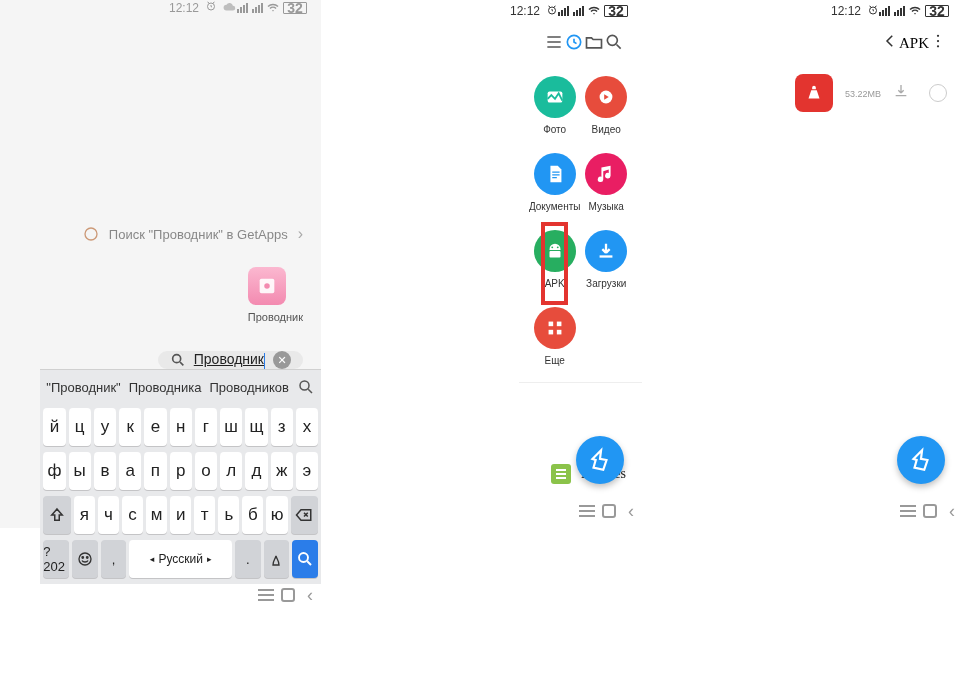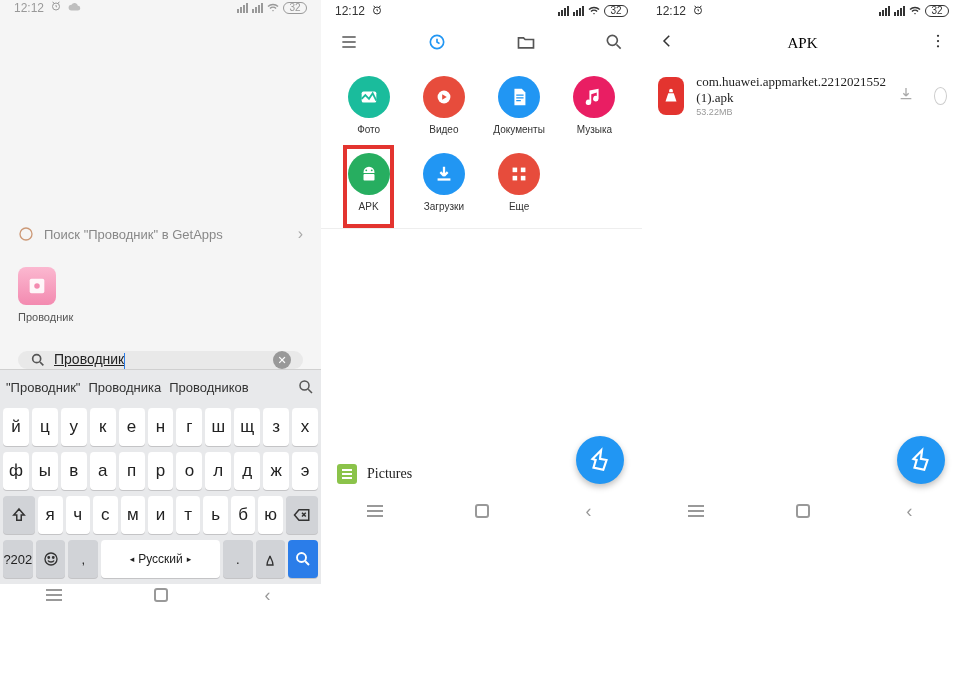--- a/index.html
+++ b/index.html
@@ -1,31 +1,31 @@
 <!DOCTYPE html>
 <html><head>
 <meta charset="utf-8">
 <style>
 * { margin: 0; padding: 0; box-sizing: border-box; font-family: -apple-system, Helvetica, Arial, sans-serif; }
 body { background: #fff; width: 963px; height: 700px; display: flex; overflow: hidden; }
-.screen { width: 321px; height: 528px; background: #fff; display: flex; flex-direction: column; position: relative; }
+.screen { width: 321px; height: 528px; background: #fff; display: flex; flex-direction: column; position: relative; align-items: flex-end; }
 .screen1 { background: #f5f5f5; }
 
 
 .status-bar { height: 22px; display: flex; align-items: center; justify-content: space-between; padding: 0 14px; font-size: 12px; color: #333; }
 .status-bar.pale { color: #999; }
 .status-left { display: flex; align-items: center; gap: 6px; }
 .status-right { display: flex; align-items: center; gap: 4px; }
 .alarm-icon svg { width: 12px; height: 12px; }
 .cloud-icon svg { width: 14px; height: 10px; }
 .sig-bars { display: flex; align-items: flex-end; gap: 1px; }
 .sb { width: 2px; background: currentColor; }
 .sb1 { height: 4px; } .sb2 { height: 6px; } .sb3 { height: 8px; } .sb4 { height: 10px; }
 .wifi-icon svg { width: 12px; height: 10px; }
-.battery { border: 1px solid currentColor; border-radius: 6px; width: 24px; height: 12px; display: flex; align-items: center; justify-content: center; font-size: 10px; line-height: 1; }
+.battery { border: 1px solid currentColor; border-radius: 1px; width: 24px; height: 12px; display: flex; align-items: center; justify-content: center; font-size: 14px; line-height: 1; font-weight: bold; }
 
 
 .s1-top { flex: 0 0 auto; height: 200px; }
 .s1-search-app { display: flex; align-items: center; padding: 10px 18px; gap: 10px; color: #999; }
 .s1-search-app span.label { flex: 1; font-size: 13px; color: #888; }
 .s1-search-app .chev { color: #aaa; font-size: 16px; }
 .s1-installed { padding: 8px 18px 0; font-size: 14px; font-weight: 600; color: #222; }
 .s1-app { padding: 14px 18px; }
 .s1-app-icon { width: 38px; height: 38px; border-radius: 8px; background: linear-gradient(#fbb8d0,#f38ab0); display: flex; align-items: center; justify-content: center; }
 .s1-app-icon svg { width: 22px; height: 22px; }
@@ -48,21 +48,21 @@
 .key.shift, .key.back { flex: 1.3; background: #d1d3d7; }
 .key.space { flex: 4; font-size: 12px; gap: 4px; }
 .key.space .lang-ar { font-size: 9px; }
 .key.go { background: #2b7de9; }
 .key.go svg { width: 18px; height: 18px; }
 .key svg { width: 18px; height: 18px; }
 
 
 .s2-top { display: flex; align-items: center; justify-content: space-between; padding: 10px 18px; }
 .s2-top svg { width: 20px; height: 20px; }
-.s2-grid { padding: 10px 10px 16px; display: grid; grid-template-columns: repeat(4,1fr); row-gap: 18px; border-bottom: 1px solid #eee; }
+.s2-grid { padding: 10px 10px 16px; display: grid; grid-template-columns: repeat(2,1fr); row-gap: 18px; border-bottom: 1px solid #eee; }
 .s2-cell { display: flex; flex-direction: column; align-items: center; gap: 6px; position: relative; }
 .s2-circle { width: 42px; height: 42px; border-radius: 50%; display: flex; align-items: center; justify-content: center; }
 .s2-circle svg { width: 22px; height: 22px; }
 .s2-cell-label { font-size: 10px; color: #333; }
 .apk-highlight { position: absolute; top: -8px; left: 12px; right: 12px; bottom: -16px; border: 4px solid #e3342f; }
 .s2-bottom { margin-top: auto; display: flex; align-items: center; padding: 10px 16px; gap: 10px; }
 .s2-pict-icon { width: 20px; height: 20px; background: #8bc34a; border-radius: 3px; display: flex; align-items: center; justify-content: center; }
 .s2-pict-icon span { width: 10px; height: 2px; background: #fff; box-shadow: 0 -4px 0 #fff, 0 4px 0 #fff; }
 .s2-pict-label { font-size: 14px; color: #222; font-family: Georgia, serif; }
 .fab { position: absolute; right: 18px; bottom: 44px; width: 48px; height: 48px; border-radius: 50%; background: #2196f3; display: flex; align-items: center; justify-content: center; box-shadow: 0 3px 6px rgba(0,0,0,.25); }
@@ -428,21 +428,20 @@
         </svg></span>
   </div>
 
   <div class="s3-item">
     <div class="s3-apk-icon">
       <svg viewBox="0 0 24 24" fill="#fff">
           <path d="M6 18l3-9h6l3 9H6zm6-14a2 2 0 012 2v2h-4V6a2 2 0 012-2z"></path>
         </svg>
     </div>
     <div class="s3-item-text">
-      <div class="s3-item-name">com.huawei.appmarket.2212021552 (1).apk</div>
       <div class="s3-item-size">53.22MB</div>
     </div>
     <span class="s3-dl"><svg width="16" height="16" viewBox="0 0 24 24" fill="none" stroke="#aaa" stroke-width="2">
           <path d="M12 3v12m0 0l-4-4m4 4l4-4M4 19h16"></path>
         </svg></span>
     <span class="s3-radio"></span>
   </div>
 
   <div style="flex:1"></div>
 

